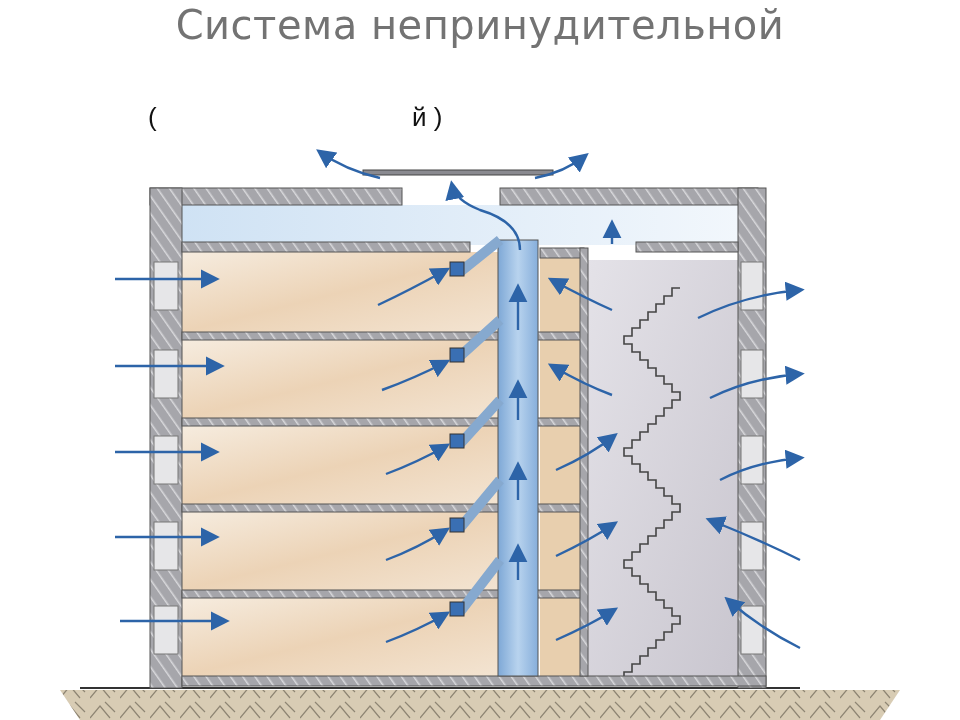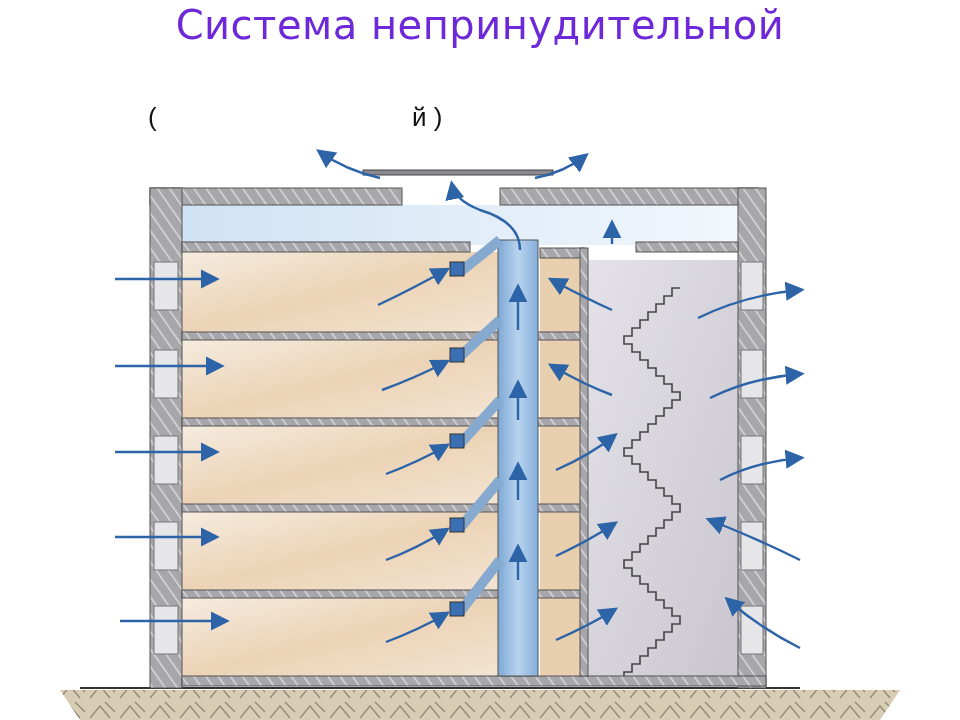--- a/index.html
+++ b/index.html
@@ -1,17 +1,17 @@
 <!DOCTYPE html>
 <html><head>
 <meta charset="utf-8">
 <style>
   html, body { margin:0; padding:0; background:#ffffff; }
   body { width:960px; height:720px; position:relative; overflow:hidden; font-family:"Liberation Sans", sans-serif; }
-  .slide-title { position:absolute; left:0; top:2px; width:960px; text-align:center; font-size:40px; color:#6d28d9; letter-spacing:0.5px; font-family:"DejaVu Sans", sans-serif; font-weight:400; }
+  .slide-title { position:absolute; left:0; top:2px; width:960px; text-align:center; font-size:40px; color:#737373; letter-spacing:0.5px; font-family:"DejaVu Sans", sans-serif; font-weight:400; }
   .subtitle-fragment { position:absolute; top:102px; font-size:26px; color:#111; }
   .diagram { position:absolute; left:0; top:0; width:960px; height:720px; }
 </style>
 </head>
 <body>
 
 <div class="slide-title">Система  непринудительной</div>
 <div class="subtitle-fragment" style="left:148px;">(</div>
 <div class="subtitle-fragment" style="left:412px;">й )</div>
 

